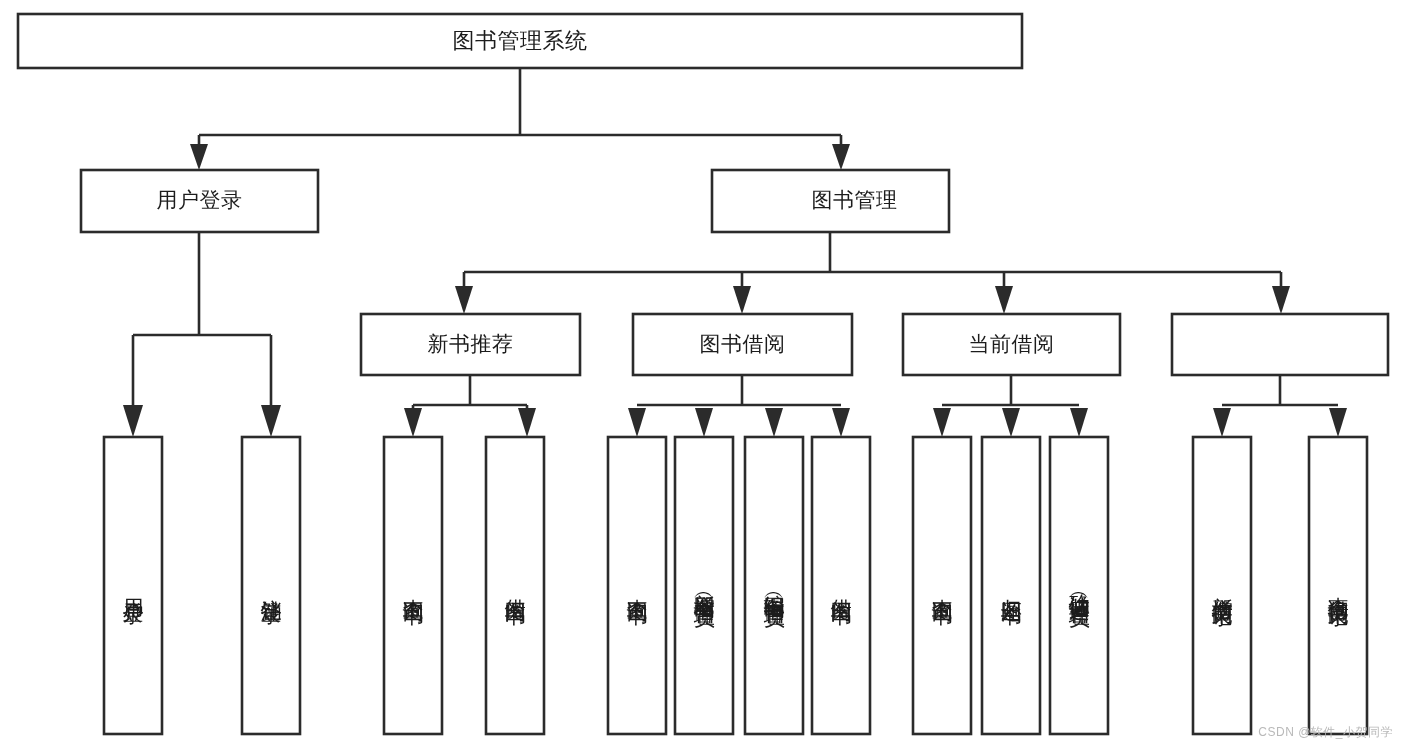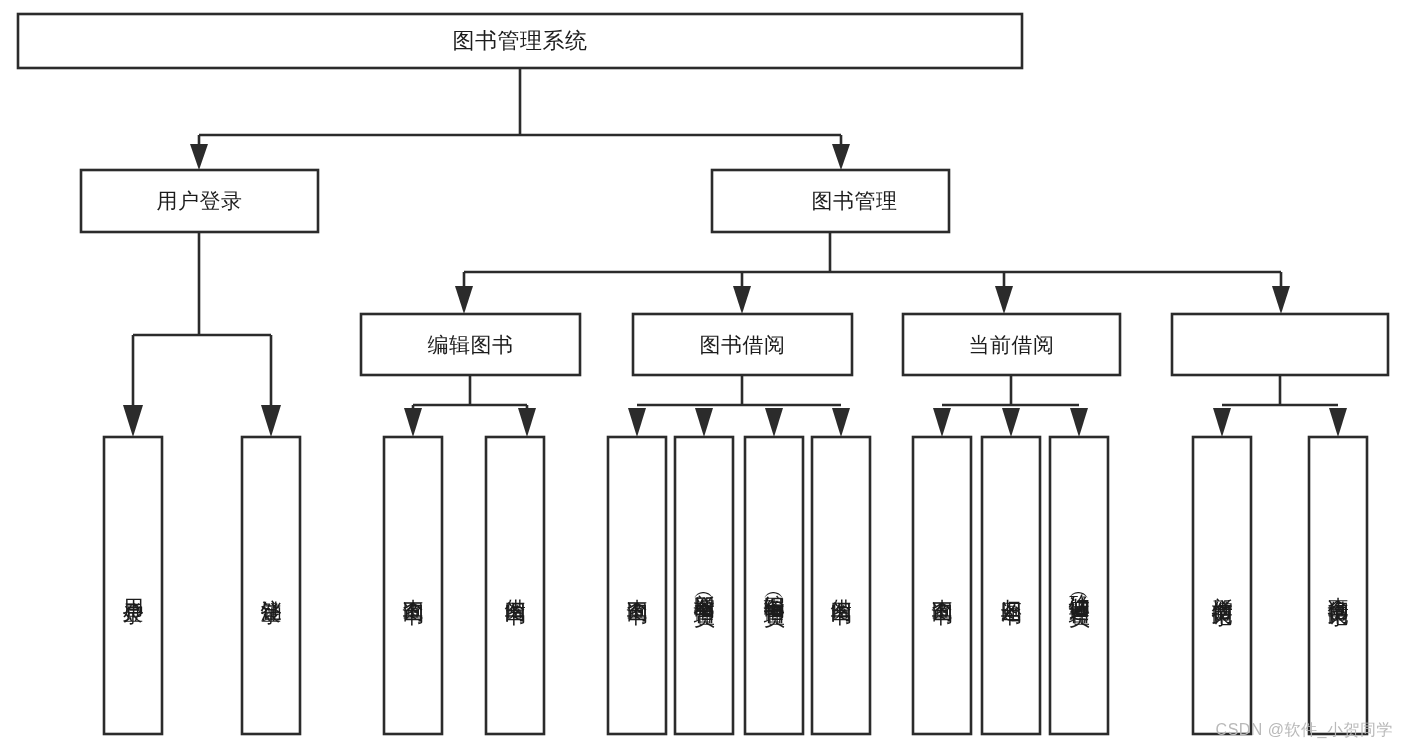--- a/index.html
+++ b/index.html
@@ -42,21 +42,21 @@
   .arrow-head {
     fill: #2b2b2b;
     stroke: none;
   }
   .node-label {
     position: absolute;
     display: flex;
     align-items: center;
     justify-content: center;
     color: #1c1c1c;
-    font-family: Liberation Sans, sans-serif;
+    font-family: Liberation Serif, serif;
     text-align: center;
     pointer-events: none;
     box-sizing: border-box;
   }
   .node-label.horizontal {
     font-size: 21px;
     line-height: 1.2;
     letter-spacing: 0.5px;
   }
   .node-label.vertical {
@@ -64,21 +64,21 @@
     text-orientation: upright;
     font-size: 21px;
     line-height: 1.25;
     letter-spacing: 2px;
     white-space: nowrap;
   }
   .watermark {
     position: absolute;
     right: 12px;
     bottom: 6px;
-    font-size: 16px;
+    font-size: 12px;
     color: #b9b9b9;
     font-family: "Liberation Sans", "DejaVu Sans", sans-serif;
     letter-spacing: 0.5px;
     white-space: nowrap;
     pointer-events: none;
   }
 </style>
 </head>
 <body>
 
@@ -173,21 +173,21 @@
     <rect class="node-rect" x="1050" y="437" width="58" height="297"></rect>
     <rect class="node-rect" x="1193" y="437" width="58" height="297"></rect>
     <rect class="node-rect" x="1309" y="437" width="58" height="297"></rect>
   </svg>
 
   <div class="node-label horizontal" style="left:18px; top:14px; width:1004px; height:54px; font-size:22px;">图书管理系统</div>
 
   <div class="node-label horizontal" style="left:81px; top:170px; width:237px; height:62px;">用户登录</div>
   <div class="node-label horizontal" style="left:712px; top:170px; width:237px; height:62px;padding-left:48px;">图书管理</div>
 
-  <div class="node-label horizontal" style="left:361px; top:314px; width:219px; height:61px;">编辑图书</div>
+  <div class="node-label horizontal" style="left:361px; top:314px; width:219px; height:61px;">新书推荐</div>
   <div class="node-label horizontal" style="left:903px; top:314px; width:217px; height:61px;">当前借阅</div>
   <div class="node-label horizontal" style="left:633px; top:314px; width:219px; height:61px;">图书借阅</div>
 
   <div class="node-label vertical" style="left:104px; top:437px; width:58px; height:297px;">用户登录</div>
   <div class="node-label vertical" style="left:242px; top:437px; width:58px; height:297px;">注销登录</div>
   <div class="node-label vertical" style="left:384px; top:437px; width:58px; height:297px;">查询图书</div>
   <div class="node-label vertical" style="left:486px; top:437px; width:58px; height:297px;">借阅图书</div>
   <div class="node-label vertical" style="left:608px; top:437px; width:58px; height:297px;">查询图书</div>
   <div class="node-label vertical" style="left:675px; top:437px; width:58px; height:297px;">新增图书（管理员）</div>
   <div class="node-label vertical" style="left:745px; top:437px; width:58px; height:297px;">编辑图书（管理员）</div>

